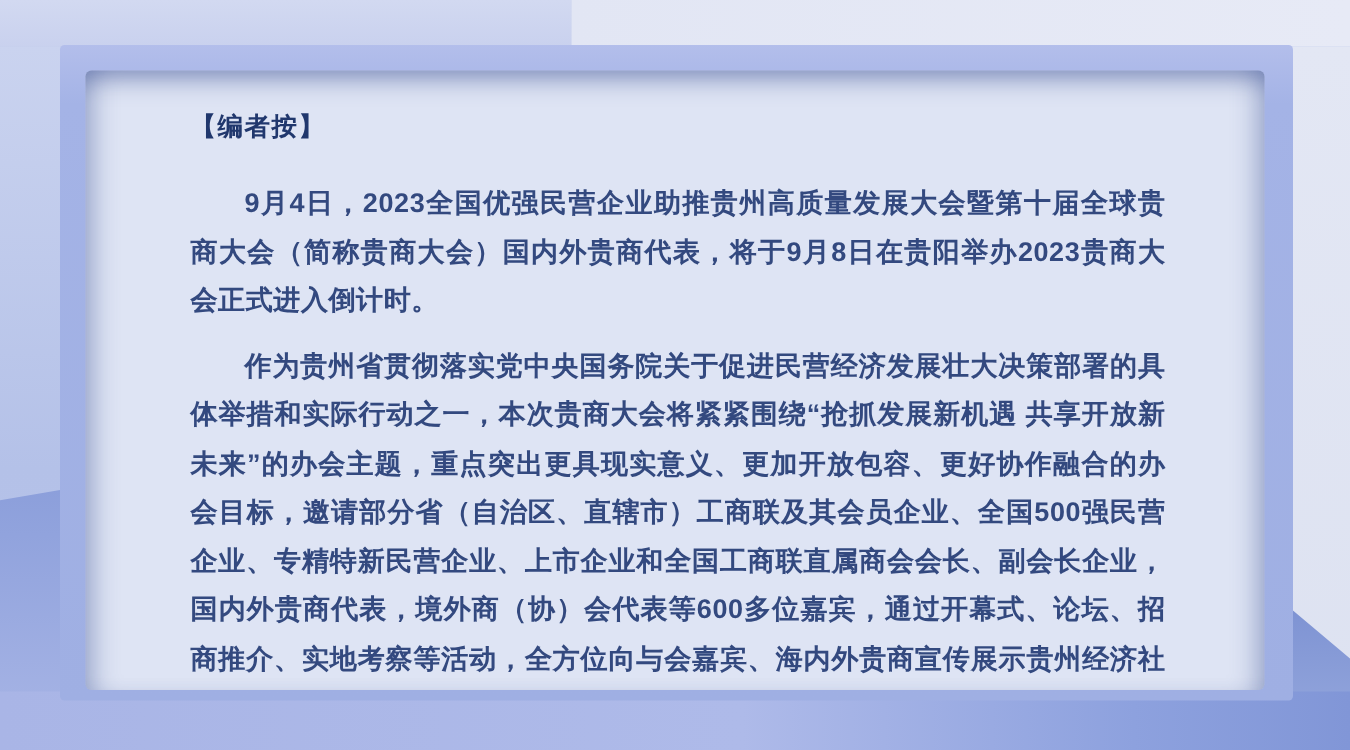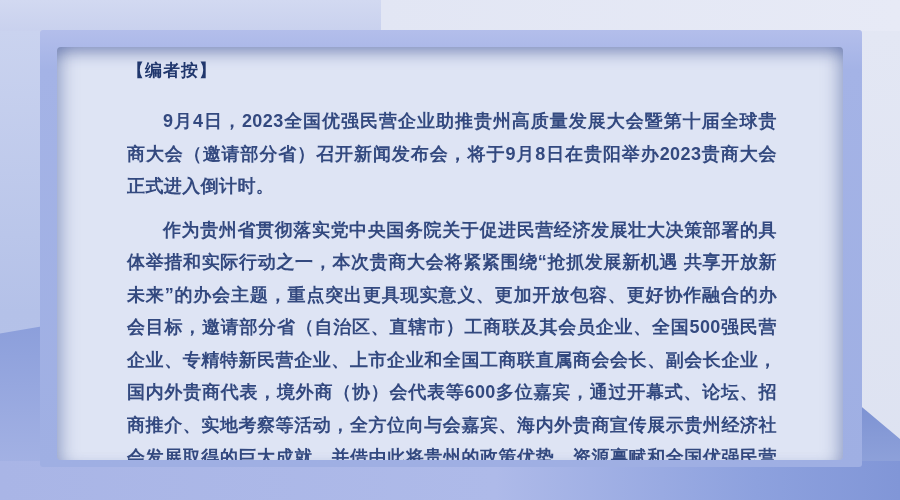--- a/index.html
+++ b/index.html
@@ -29,21 +29,21 @@
 
   
   .card-frame {
     position:absolute; left:40px; top:30px; width:822px; height:437px;
     box-sizing:border-box; padding:17px 19px 7px 17px; border-radius:3px;
     background:linear-gradient(180deg,#b3beeb 0%,#a4b3e6 9%,#9fafe3 100%);
   }
   .card {
     width:100%; height:100%; box-sizing:border-box; overflow:hidden;
     background:#dee4f4; border-radius:4px;
-    padding:12px 66px 0 70px;
+    padding:26px 66px 0 70px;
     box-shadow:
       inset 0 14px 14px -7px rgba(72,92,156,.5),
       inset 16px 0 16px -10px rgba(72,92,156,.38),
       inset -16px 0 16px -10px rgba(72,92,156,.38);
   }
 
   
   .heading {
     font-size:17px; line-height:24px; font-weight:700;
     color:#20376d; letter-spacing:1px;
@@ -66,17 +66,17 @@
     <div class="bg-left-lower"></div>
   </div>
   <div class="bg-right">
     <div class="bg-right-lower"></div>
   </div>
   <div class="bg-floor"></div>
 
   <div class="card-frame">
     <div class="card">
       <div class="heading">【编者按】</div>
-      <p class="para para-1">9月4日，2023全国优强民营企业助推贵州高质量发展大会暨第十届全球贵商大会（邀请部分省）召开新闻发布会，将于9月8日在贵阳举办2023贵商大会正式进入倒计时。</p>
+      <p class="para para-1">9月4日，2023全国优强民营企业助推贵州高质量发展大会暨第十届全球贵商大会（简称贵商大会）国内外贵商代表，将于9月8日在贵阳举办2023贵商大会正式进入倒计时。</p>
       <p class="para para-2">作为贵州省贯彻落实党中央国务院关于促进民营经济发展壮大决策部署的具体举措和实际行动之一，本次贵商大会将紧紧围绕“抢抓发展新机遇 共享开放新未来”的办会主题，重点突出更具现实意义、更加开放包容、更好协作融合的办会目标，邀请部分省（自治区、直辖市）工商联及其会员企业、全国500强民营企业、专精特新民营企业、上市企业和全国工商联直属商会会长、副会长企业，国内外贵商代表，境外商（协）会代表等600多位嘉宾，通过开幕式、论坛、招商推介、实地考察等活动，全方位向与会嘉宾、海内外贵商宣传展示贵州经济社会发展取得的巨大成就。并借由此将贵州的政策优势、资源禀赋和全国优强民营企业、全球贵商的优势结合起来，共商发展大计，共谱发展蓝图，共谋贵州新未来。</p>
     </div>
   </div>
 </div>
 
 </body></html>

